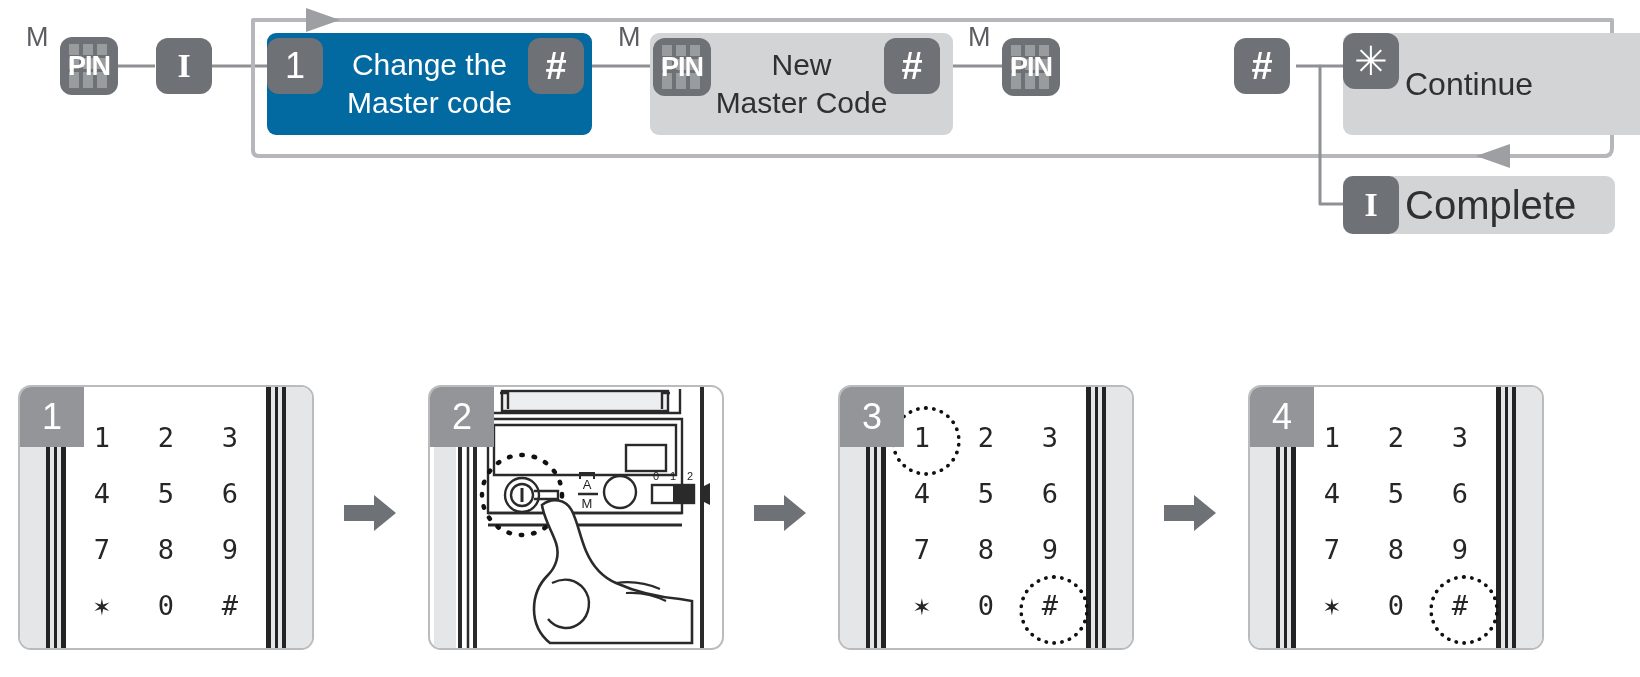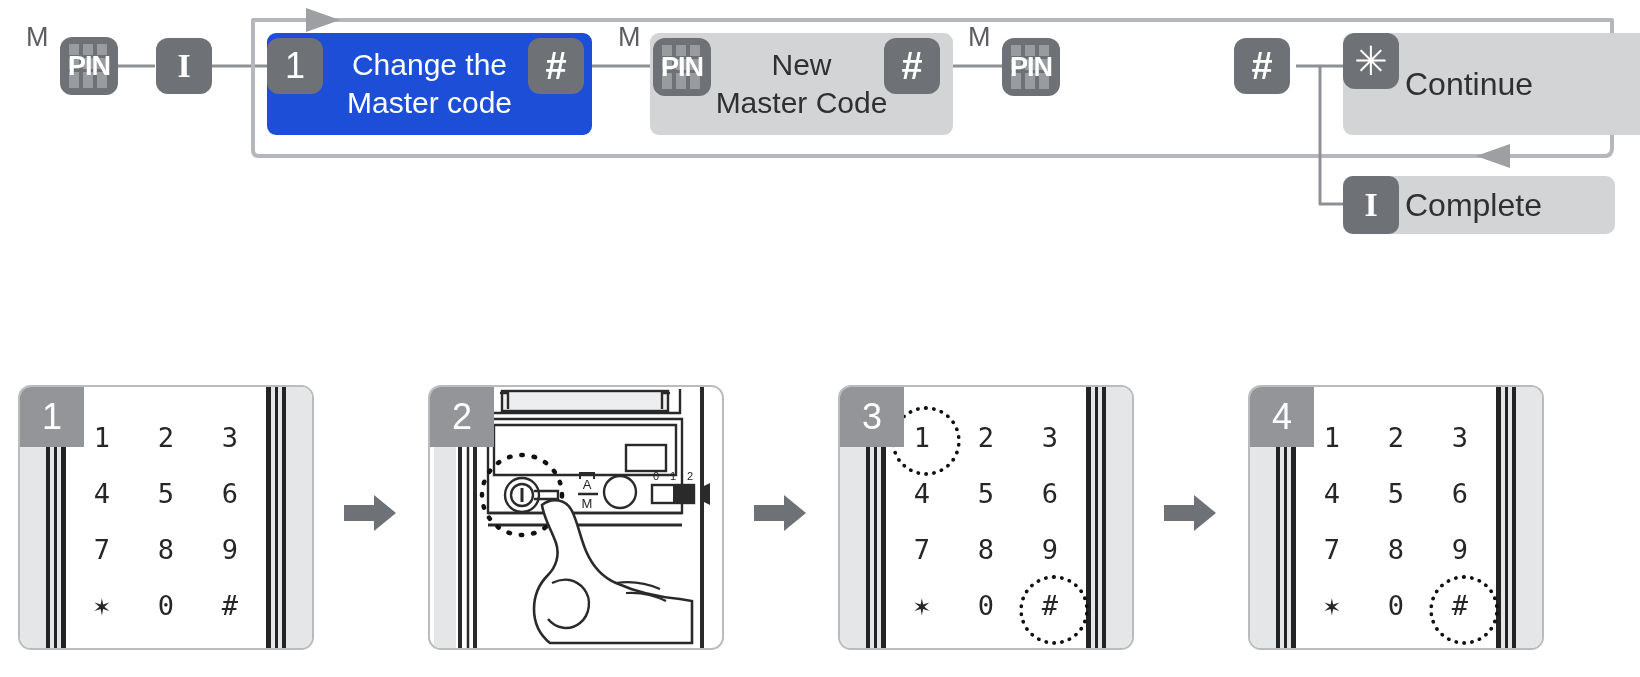--- a/index.html
+++ b/index.html
@@ -38,21 +38,21 @@
   .chip.num{width:56px;height:56px;font-size:36px;font-weight:400;}
   .chip.hash{width:56px;height:56px;font-size:38px;font-weight:700;}
   .chip.star{width:56px;height:56px;font-size:40px;line-height:1;}
   .chip.ibtn{width:56px;height:56px;font-size:34px;font-family:"Liberation Serif","DejaVu Serif",serif;font-weight:700;}
 
   
   .slab{
     position:absolute;border-radius:9px;box-sizing:border-box;
     display:flex;align-items:center;
   }
-  .slab.dark{background:#1d4ed8;}
+  .slab.dark{background:#0369a1;}
   .slab.light{background:#d2d4d6;}
 
   .slab .label{
     position:relative;z-index:2;text-align:center;width:100%;
     font-size:30px;line-height:1.26;
   }
   .slab.dark .label{color:#ffffff;}
   .slab.light .label{color:#2f3032;}
   .slab .label.left-pad{text-align:left;}
 
@@ -193,21 +193,21 @@
   <div class="slab light" style="left:1343px;top:33px;width:321px;height:102px;">
     <div class="label left-pad" style="padding-left:62px;font-size:32px;">Continue</div>
   </div>
   <div class="node" style="left:1343px;top:33px;">
     <div class="chip star">
       <span>✳</span>
     </div>
   </div>
 
   <div class="slab light" style="left:1343px;top:176px;width:272px;height:58px;">
-    <div class="label left-pad" style="padding-left:62px;font-size:32px;">Complete</div>
+    <div class="label left-pad" style="padding-left:62px;font-size:40px;">Complete</div>
   </div>
   <div class="node" style="left:1343px;top:176px;">
     <div class="chip ibtn" style="height:58px;border-radius:10px;">
       <span>I</span>
     </div>
   </div>
 
 </div>
 
 <div id="panels">

